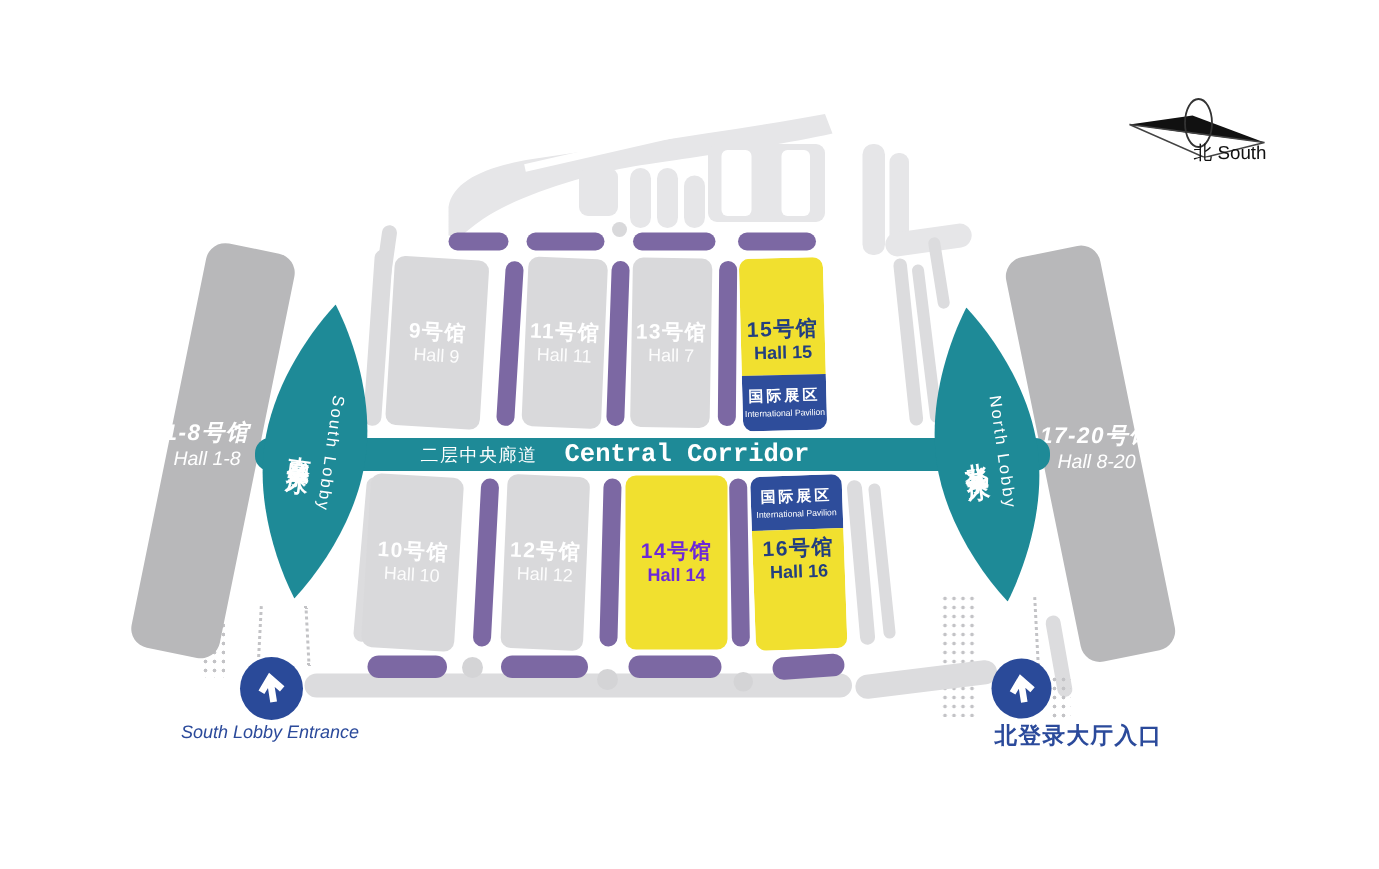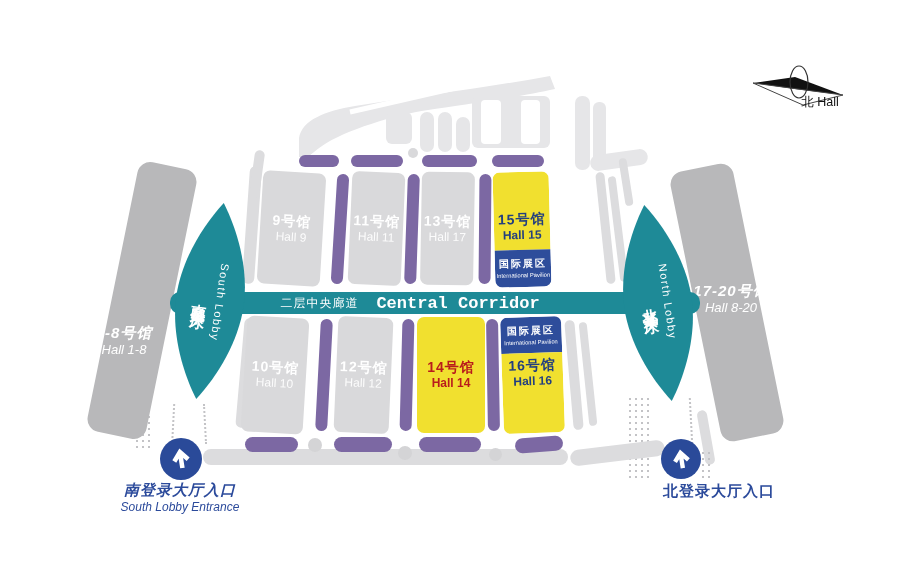--- a/index.html
+++ b/index.html
@@ -25,21 +25,21 @@
         align-items:center;justify-content:center;text-align:center;z-index:3;line-height:1.3;}
   .hall-gray{background:#d9d9db;color:#ffffff;}
   .hall-gray .en{color:rgba(255,255,255,0.92);}
   .hall .zh{font-size:14px;font-weight:bold;letter-spacing:1px;}
   .hall .en{font-size:12px;}
   .hall-unit{position:absolute;display:flex;flex-direction:column;border-radius:7px;overflow:hidden;z-index:3;}
   .yellow-part{background:#f1e02f;color:#233f7f;flex:1;display:flex;flex-direction:column;
                align-items:center;justify-content:center;text-align:center;line-height:1.3;}
   .yellow-part .zh{font-size:14px;font-weight:bold;letter-spacing:1px;}
   .yellow-part .en{font-size:12px;font-weight:bold;}
-  .hall-yellow{background:#f1e02f;color:#b91c1c;}
+  .hall-yellow{background:#f1e02f;color:#6d28d9;}
   .hall-yellow .zh{font-size:14px;font-weight:bold;letter-spacing:1px;}
   .hall-yellow .en{font-size:12px;font-weight:bold;}
   .badge{background:#2e4d9b;color:#ffffff;display:flex;flex-direction:column;align-items:center;
          justify-content:center;text-align:center;}
   .badge .bzh{font-size:10px;font-weight:bold;letter-spacing:2px;}
   .badge .ben{font-size:8px;transform:scale(0.72);white-space:nowrap;}
 
   .vbar{position:absolute;width:12px;background:#7c68a3;border-radius:6px;z-index:3;}
   .pill{position:absolute;height:12px;background:#7c68a3;border-radius:6px;z-index:2;}
   .pillb{position:absolute;height:15px;background:#7c68a3;border-radius:8px;z-index:2;}
@@ -109,21 +109,21 @@
   <div class="dotgrid" style="left:627px;top:396px;width:24px;height:82px;"></div>
   <div class="dotgrid" style="left:700px;top:450px;width:14px;height:30px;"></div>
   <div class="squiggle" style="left:172px;top:404px;height:46px;transform:rotate(3deg);"></div>
   <div class="squiggle" style="left:204px;top:404px;height:40px;transform:rotate(-3deg);"></div>
   <div class="squiggle" style="left:690px;top:398px;height:46px;transform:rotate(-3deg);"></div>
 
   <div class="walkway" style="left:203px;top:449px;width:365px;height:16px;"></div>
   <div class="walkway" style="left:570px;top:445px;width:95px;height:16px;transform:rotate(-7deg);"></div>
 
   <div class="band" style="left:112px;top:163px;width:60px;height:275px;transform:rotate(11.5deg);"></div>
-  <div class="band-label" style="left:74px;top:280px;width:100px;margin-top:44px;">
+  <div class="band-label" style="left:88px;top:280px;width:100px;">
     <div class="zh">1-8号馆</div>
     <div class="en">Hall 1-8</div>
   </div>
 
   <div class="band" style="left:695px;top:165px;width:64px;height:275px;transform:rotate(-11.5deg);"></div>
   <div class="band-label" style="left:676px;top:282px;width:110px;">
     <div class="zh">17-20号馆</div>
     <div class="en">Hall 8-20</div>
   </div>
 
@@ -138,21 +138,21 @@
     <div class="en">Hall 9</div>
   </div>
   <div class="vbar" style="left:334px;top:174px;height:110px;transform:rotate(3.5deg);"></div>
   <div class="hall hall-gray" style="left:350px;top:172px;width:53px;height:113px;transform:rotate(2.5deg);">
     <div class="zh">11号馆</div>
     <div class="en">Hall 11</div>
   </div>
   <div class="vbar" style="left:406px;top:174px;height:110px;transform:rotate(2deg);"></div>
   <div class="hall hall-gray" style="left:421px;top:172px;width:53px;height:113px;transform:rotate(1deg);">
     <div class="zh">13号馆</div>
-    <div class="en">Hall 17</div>
+    <div class="en">Hall 7</div>
   </div>
   <div class="vbar" style="left:479px;top:174px;height:110px;transform:rotate(0.5deg);"></div>
 
   <div class="hall-unit" style="left:494px;top:172px;width:56px;height:115px;transform:rotate(-1.5deg);">
     <div class="yellow-part" style="justify-content:flex-end;padding-bottom:6px;">
       <div class="zh">15号馆</div>
       <div class="en">Hall 15</div>
     </div>
     <div class="badge" style="height:37px;">
       <div class="bzh">国际展区</div>
@@ -216,33 +216,32 @@
     <span class="vtxt en-col" style="left:44px;">North Lobby</span>
     <span class="vtxt zh-col" style="left:20px;">北登录大厅</span>
   </div>
 
   <div class="entry-circle" style="left:160px;top:438px;width:42px;height:42px;">
     <svg width="28" height="28" viewBox="0 0 40 40" style="transform:rotate(-9deg);">
       <path d="M20,33 L20,14 M10,22 L20,10 L30,22" stroke="#ffffff" stroke-width="6.5" fill="none"></path>
     </svg>
   </div>
   <div class="entry-label italic" style="left:80px;top:481px;width:200px;">
-    <div class="zh">南登录大厅入口</div>
     <div class="en">South Lobby Entrance</div>
   </div>
 
   <div class="entry-circle" style="left:661px;top:439px;width:40px;height:40px;">
     <svg width="27" height="27" viewBox="0 0 40 40" style="transform:rotate(-9deg);">
       <path d="M20,33 L20,14 M10,22 L20,10 L30,22" stroke="#ffffff" stroke-width="6.5" fill="none"></path>
     </svg>
   </div>
   <div class="entry-label" style="left:619px;top:482px;width:200px;">
     <div class="zh">北登录大厅入口</div>
   </div>
 
   <svg id="compass" viewBox="0 0 130 50">
     <polygon points="18,28 60,22 108,40 60,34" fill="#111111"></polygon>
     <polygon points="18,28 108,40 68,50" fill="none" stroke="#444444" stroke-width="1"></polygon>
     <ellipse cx="64" cy="27" rx="9" ry="16" fill="none" stroke="#333333" stroke-width="1.2"></ellipse>
   </svg>
-  <div id="compass-label">北 Hall</div>
+  <div id="compass-label">北 South</div>
 
 </div>
 
 </body></html>

